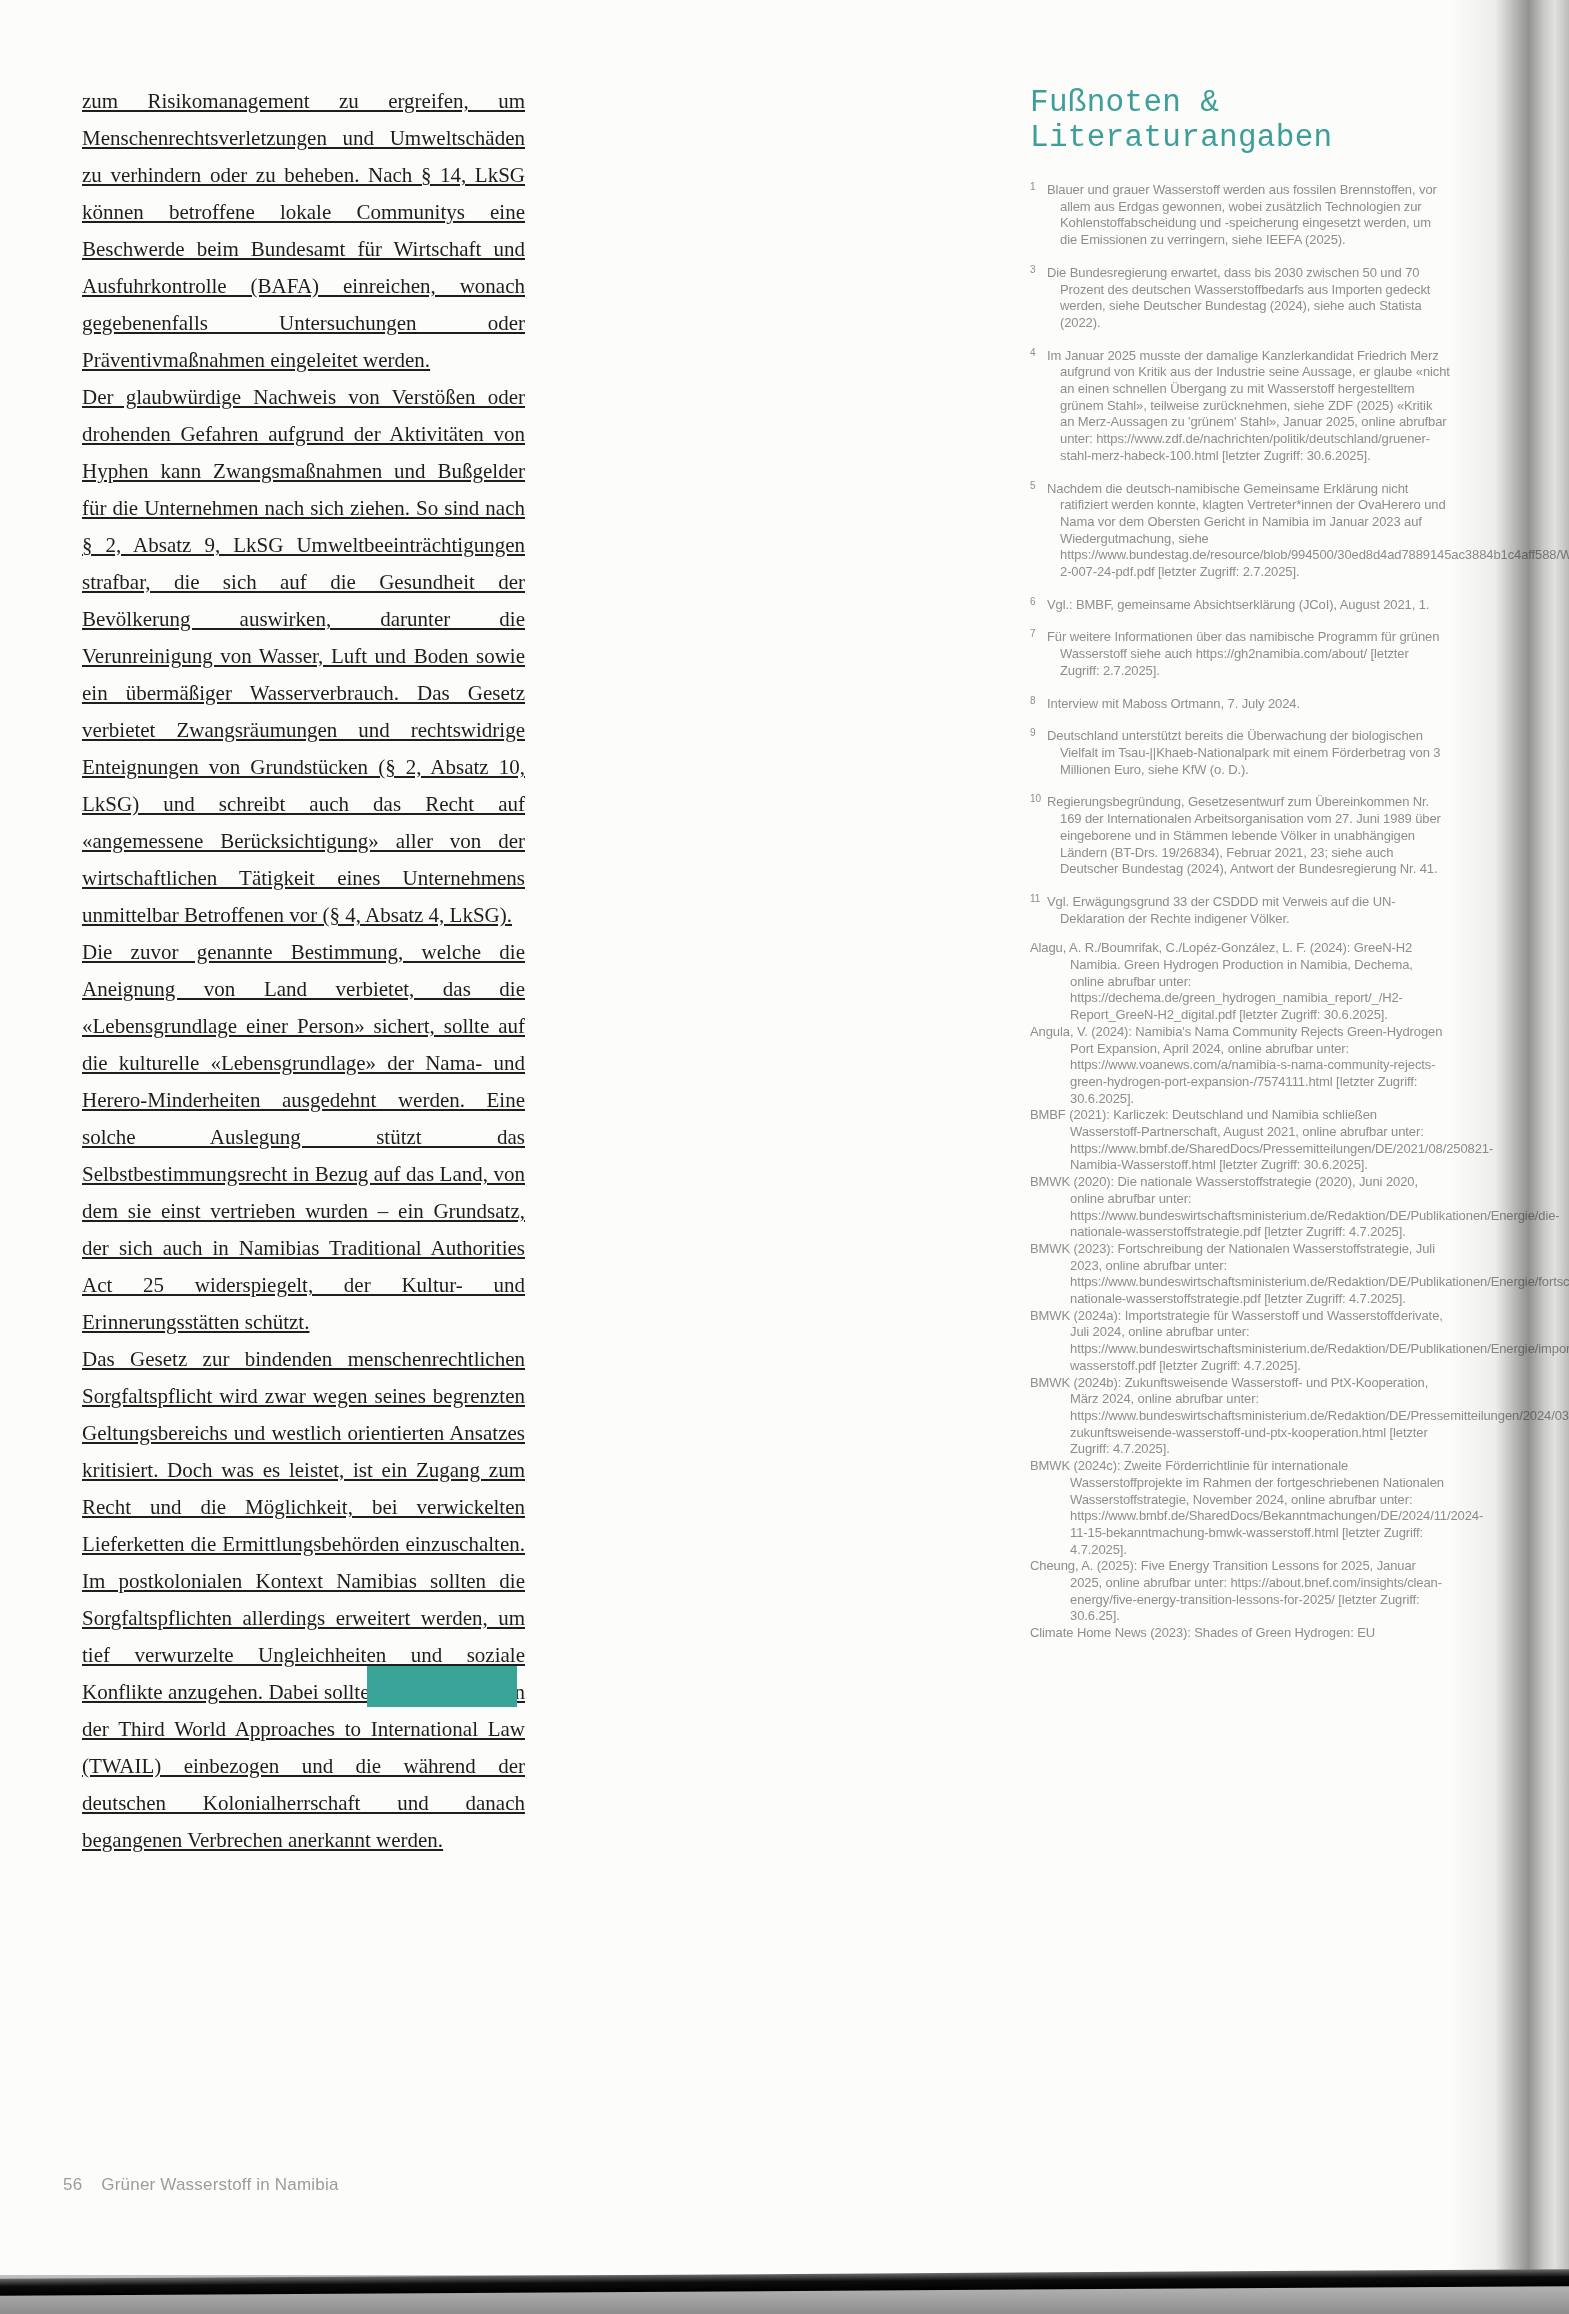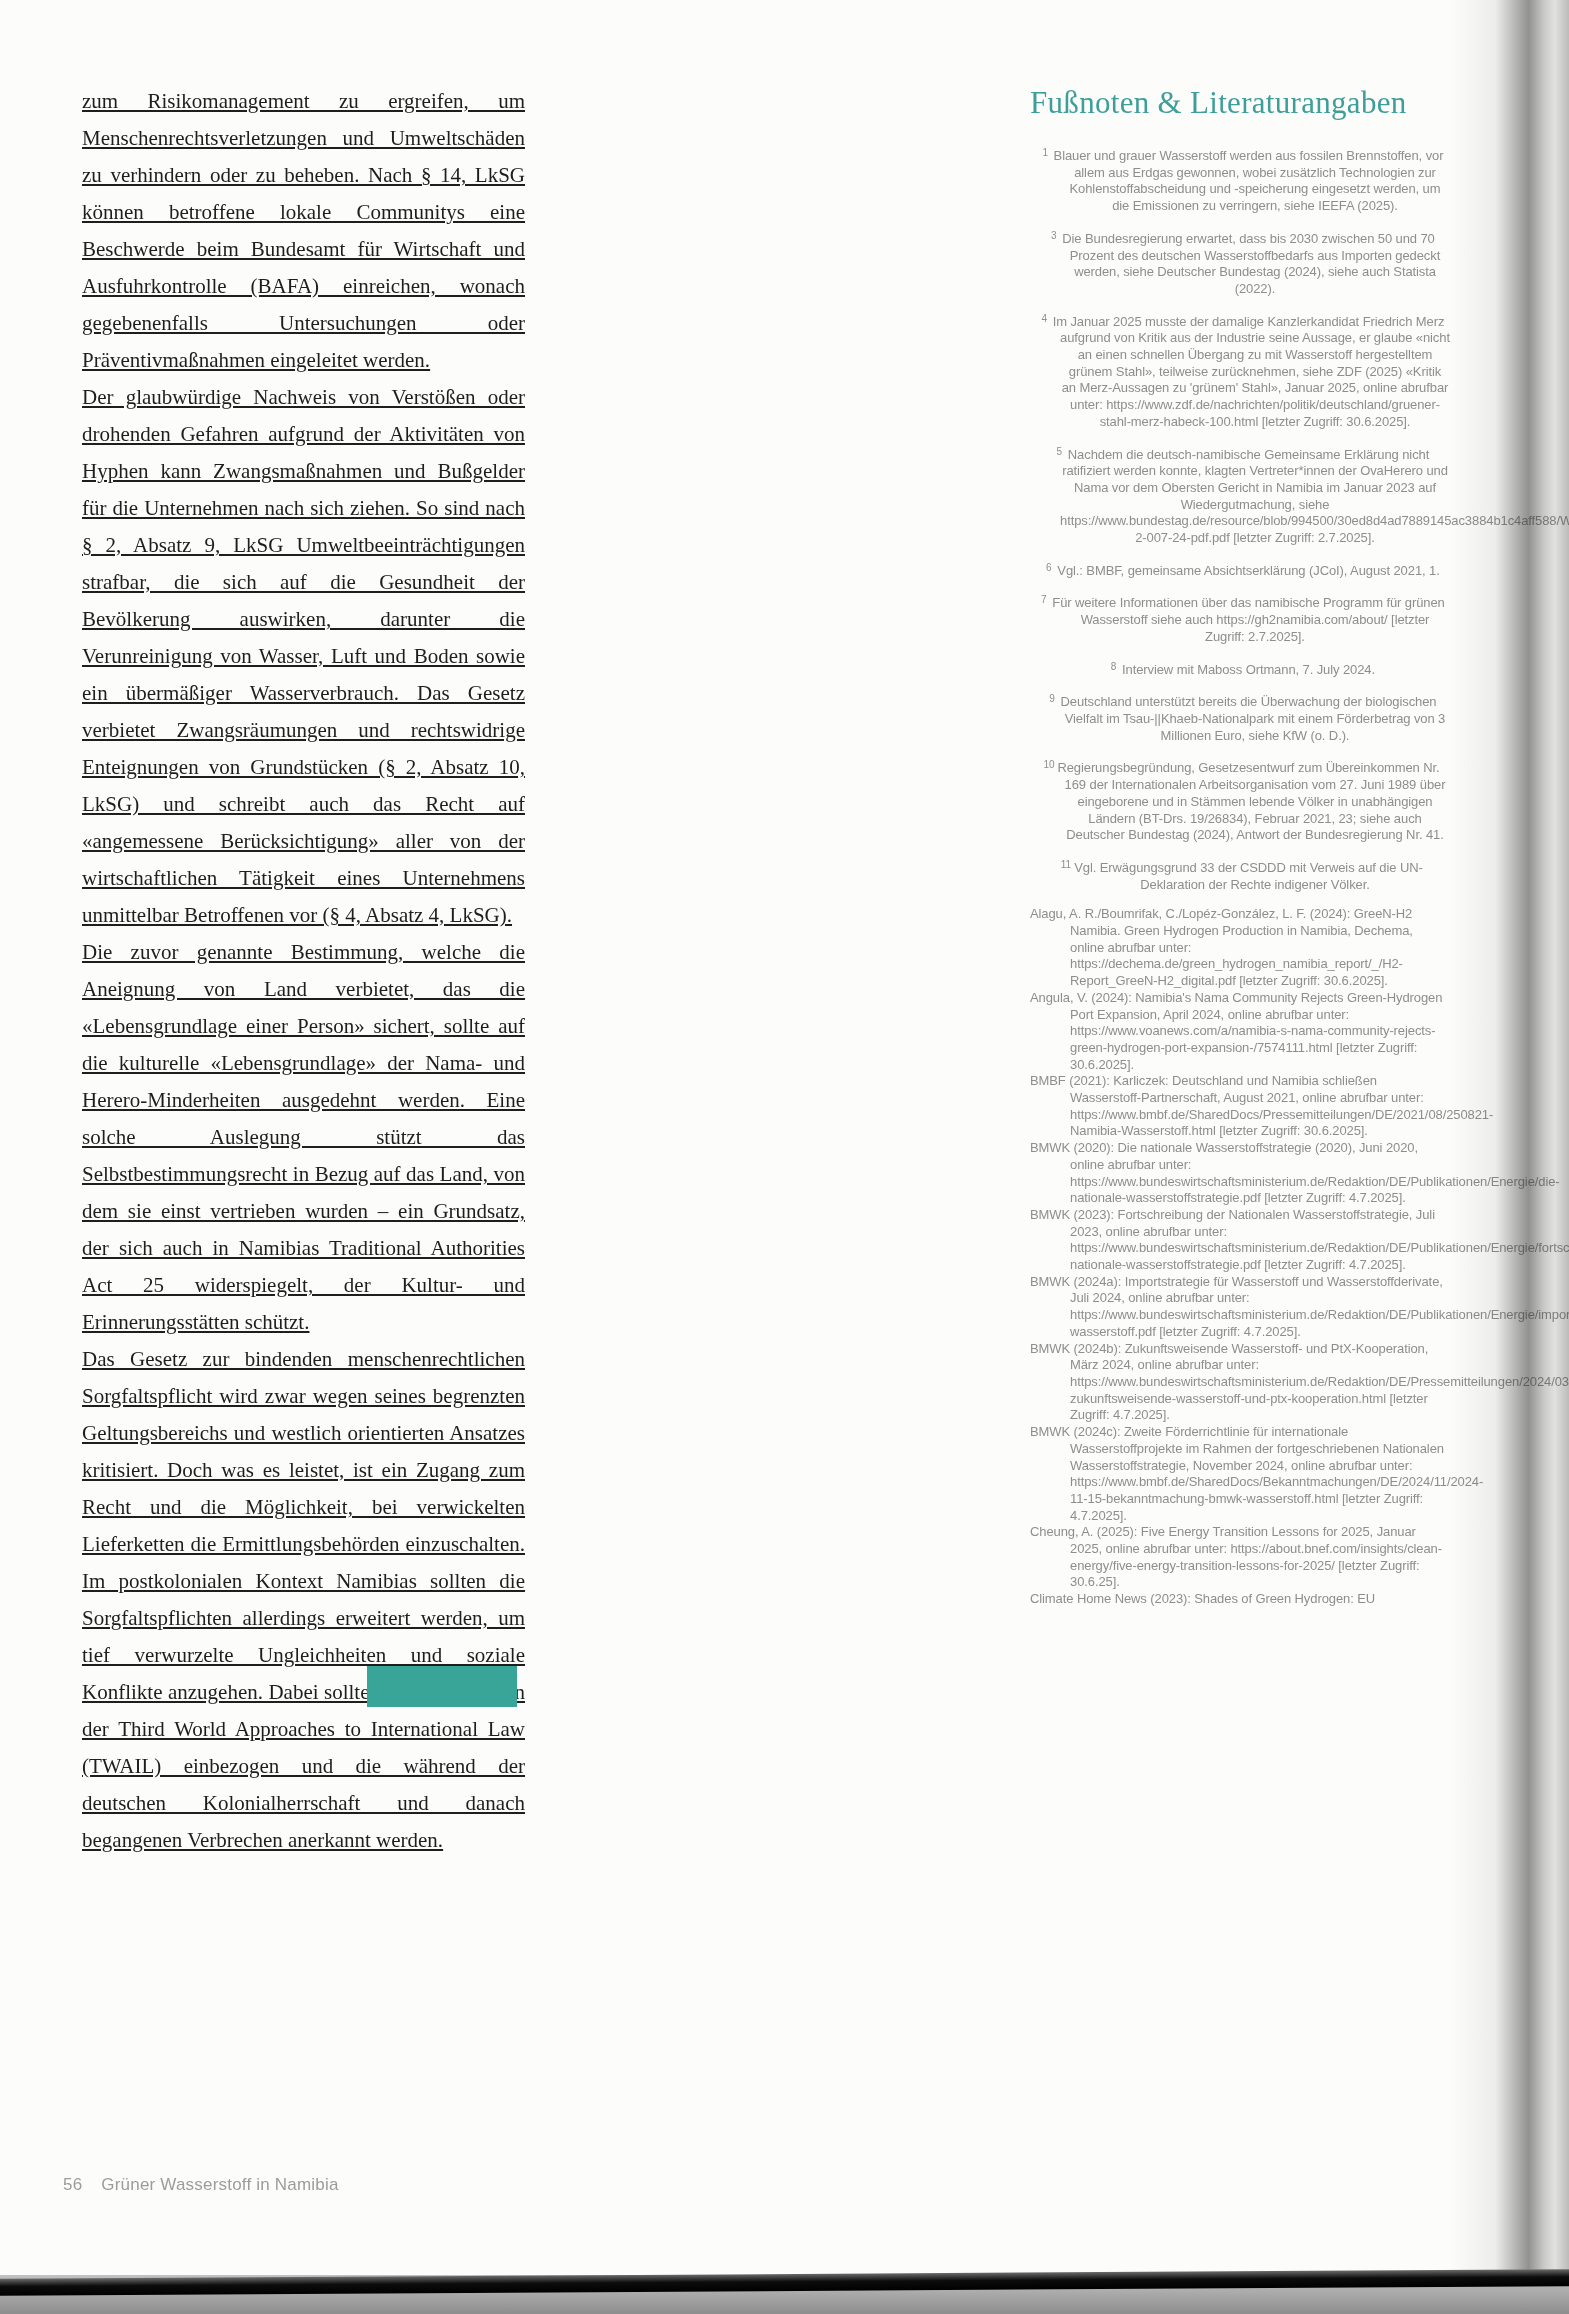--- a/index.html
+++ b/index.html
@@ -28,30 +28,30 @@
     position:absolute;left:63px;top:2175px;
     font-family:"Liberation Sans",sans-serif;font-size:17px;
     letter-spacing:0.2px;color:#9c9c9c;
   }
   .pg-num{margin-right:19px;}
   
   .fn-col{
     position:absolute;left:1030px;top:85px;width:420px;
   }
   .fn-title{
-    margin:0 0 24px 0;font-family:Liberation Serif, serif;font-weight:400;
+    margin:0 0 24px 0;font-family:Liberation Mono, monospace;font-weight:400;
     font-size:31px;letter-spacing:0.3px;color:#3d9e9a;
   }
   .fn-list{
     list-style:none;margin:0;padding:0;
     font-family:"Liberation Sans",sans-serif;font-stretch:condensed;
     font-size:13px;line-height:16.7px;letter-spacing:-0.1px;color:#8e8e8e;
   }
   .fn-item{
-    margin:8px 0 13px 0;padding-left:30px;text-indent:-30px;text-align:center;
+    margin:8px 0 13px 0;padding-left:30px;text-indent:-30px;
   }
   .fn-num{
     display:inline-block;width:17px;text-indent:0;
     font-size:10px;vertical-align:4px;
   }
   .fn-text{text-indent:0;}
   .bib-list{
     margin-top:0;
     font-family:"Liberation Sans",sans-serif;font-stretch:condensed;
     font-size:13px;line-height:16.7px;letter-spacing:-0.1px;color:#8e8e8e;

